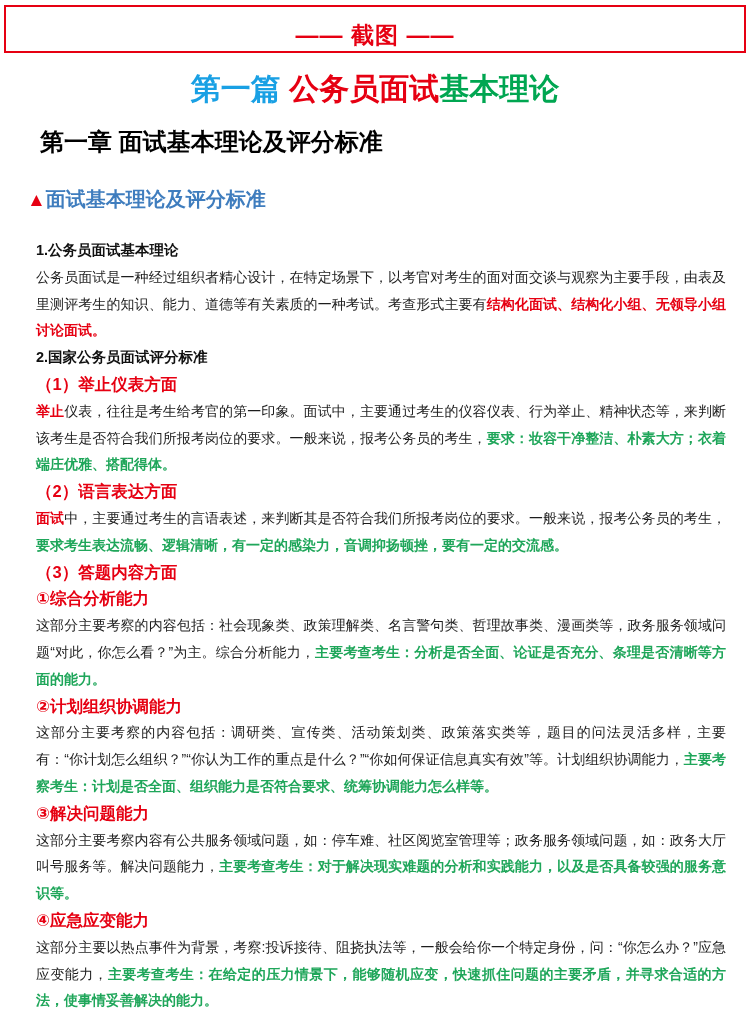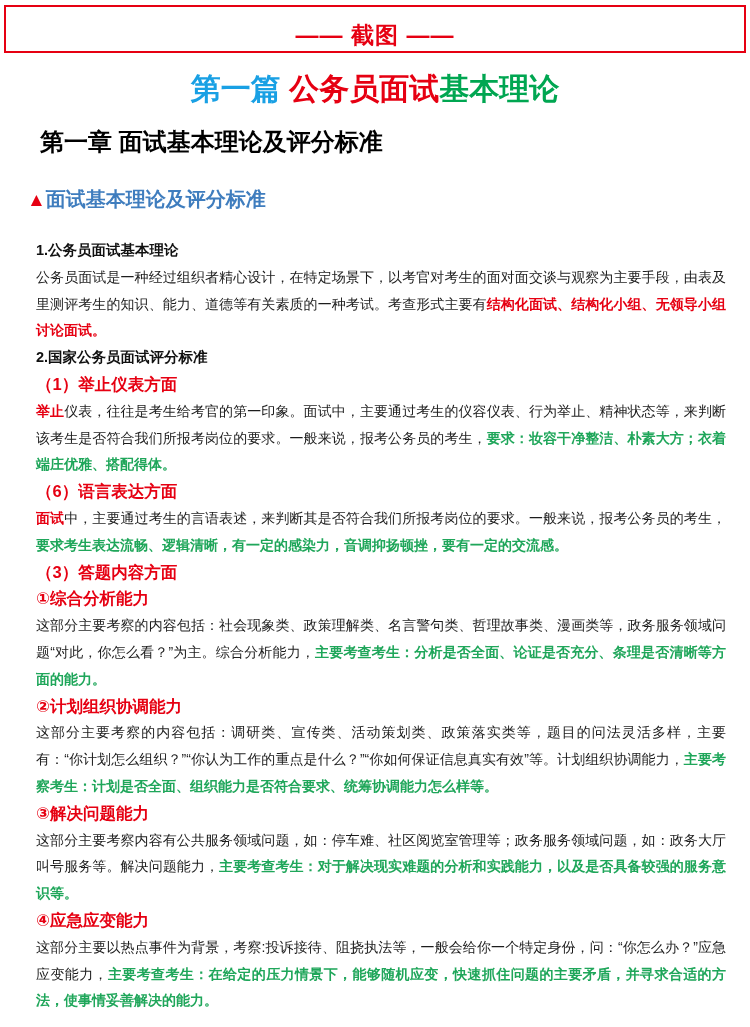--- a/index.html
+++ b/index.html
@@ -97,21 +97,21 @@
 <div class="section-marker">
   <span class="triangle">▲</span><span class="section-label">面试基本理论及评分标准</span>
 </div>
 
 <div class="content">
     <p class="block block-heading"><span class="seg seg-black-bold">1.公务员面试基本理论</span></p>
     <p class="block block-paragraph"><span class="seg seg-black">公务员面试是一种经过组织者精心设计，在特定场景下，以考官对考生的面对面交谈与观察为主要手段，由表及里测评考生的知识、能力、道德等有关素质的一种考试。考查形式主要有</span><span class="seg seg-red-bold">结构化面试、结构化小组、无领导小组讨论面试。</span></p>
     <p class="block block-heading"><span class="seg seg-black-bold">2.国家公务员面试评分标准</span></p>
     <p class="block block-subheading"><span class="seg seg-red-bold">（1）举止仪表方面</span></p>
     <p class="block block-paragraph"><span class="seg seg-red-bold">举止</span><span class="seg seg-black">仪表，往往是考生给考官的第一印象。面试中，主要通过考生的仪容仪表、行为举止、精神状态等，来判断该考生是否符合我们所报考岗位的要求。一般来说，报考公务员的考生，</span><span class="seg seg-green-bold">要求：妆容干净整洁、朴素大方；衣着端庄优雅、搭配得体。</span></p>
-    <p class="block block-subheading"><span class="seg seg-red-bold">（6）语言表达方面</span></p>
+    <p class="block block-subheading"><span class="seg seg-red-bold">（2）语言表达方面</span></p>
     <p class="block block-paragraph"><span class="seg seg-red-bold">面试</span><span class="seg seg-black">中，主要通过考生的言语表述，来判断其是否符合我们所报考岗位的要求。一般来说，报考公务员的考生，</span><span class="seg seg-green-bold">要求考生表达流畅、逻辑清晰，有一定的感染力，音调抑扬顿挫，要有一定的交流感。</span></p>
     <p class="block block-subheading"><span class="seg seg-red-bold">（3）答题内容方面</span></p>
     <p class="block block-subheading"><span class="seg seg-red-bold">①综合分析能力</span></p>
     <p class="block block-paragraph"><span class="seg seg-black">这部分主要考察的内容包括：社会现象类、政策理解类、名言警句类、哲理故事类、漫画类等，政务服务领域问题“对此，你怎么看？”为主。综合分析能力，</span><span class="seg seg-green-bold">主要考查考生：分析是否全面、论证是否充分、条理是否清晰等方面的能力。</span></p>
     <p class="block block-subheading"><span class="seg seg-red-bold">②计划组织协调能力</span></p>
     <p class="block block-paragraph"><span class="seg seg-black">这部分主要考察的内容包括：调研类、宣传类、活动策划类、政策落实类等，题目的问法灵活多样，主要有：“你计划怎么组织？”“你认为工作的重点是什么？”“你如何保证信息真实有效”等。计划组织协调能力，</span><span class="seg seg-green-bold">主要考察考生：计划是否全面、组织能力是否符合要求、统筹协调能力怎么样等。</span></p>
     <p class="block block-subheading"><span class="seg seg-red-bold">③解决问题能力</span></p>
     <p class="block block-paragraph"><span class="seg seg-black">这部分主要考察内容有公共服务领域问题，如：停车难、社区阅览室管理等；政务服务领域问题，如：政务大厅叫号服务等。解决问题能力，</span><span class="seg seg-green-bold">主要考查考生：对于解决现实难题的分析和实践能力，以及是否具备较强的服务意识等。</span></p>
     <p class="block block-subheading"><span class="seg seg-red-bold">④应急应变能力</span></p>
     <p class="block block-paragraph"><span class="seg seg-black">这部分主要以热点事件为背景，考察:投诉接待、阻挠执法等，一般会给你一个特定身份，问：“你怎么办？”应急应变能力，</span><span class="seg seg-green-bold">主要考查考生：在给定的压力情景下，能够随机应变，快速抓住问题的主要矛盾，并寻求合适的方法，使事情妥善解决的能力。</span></p>

